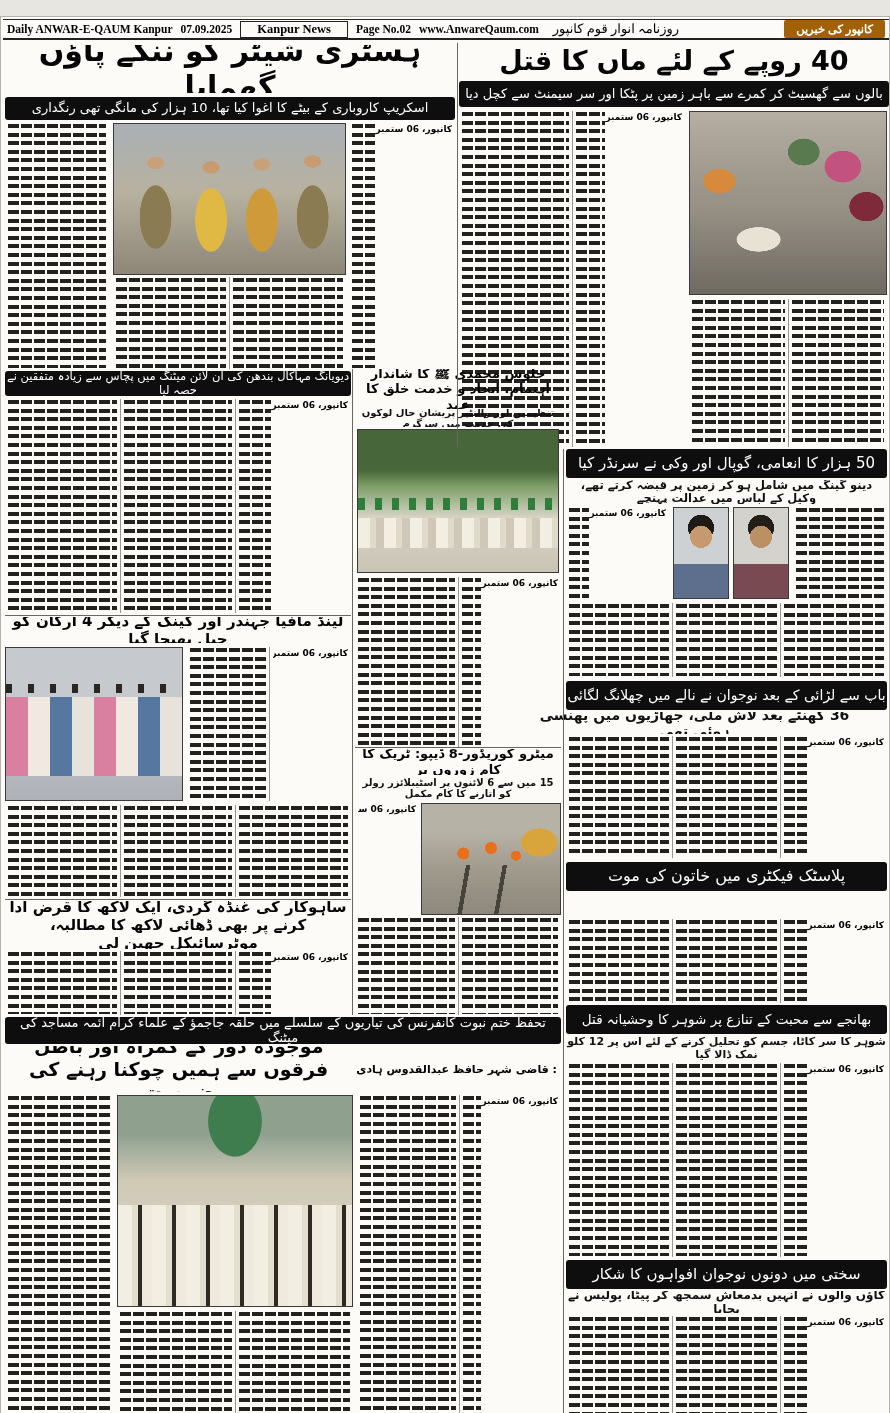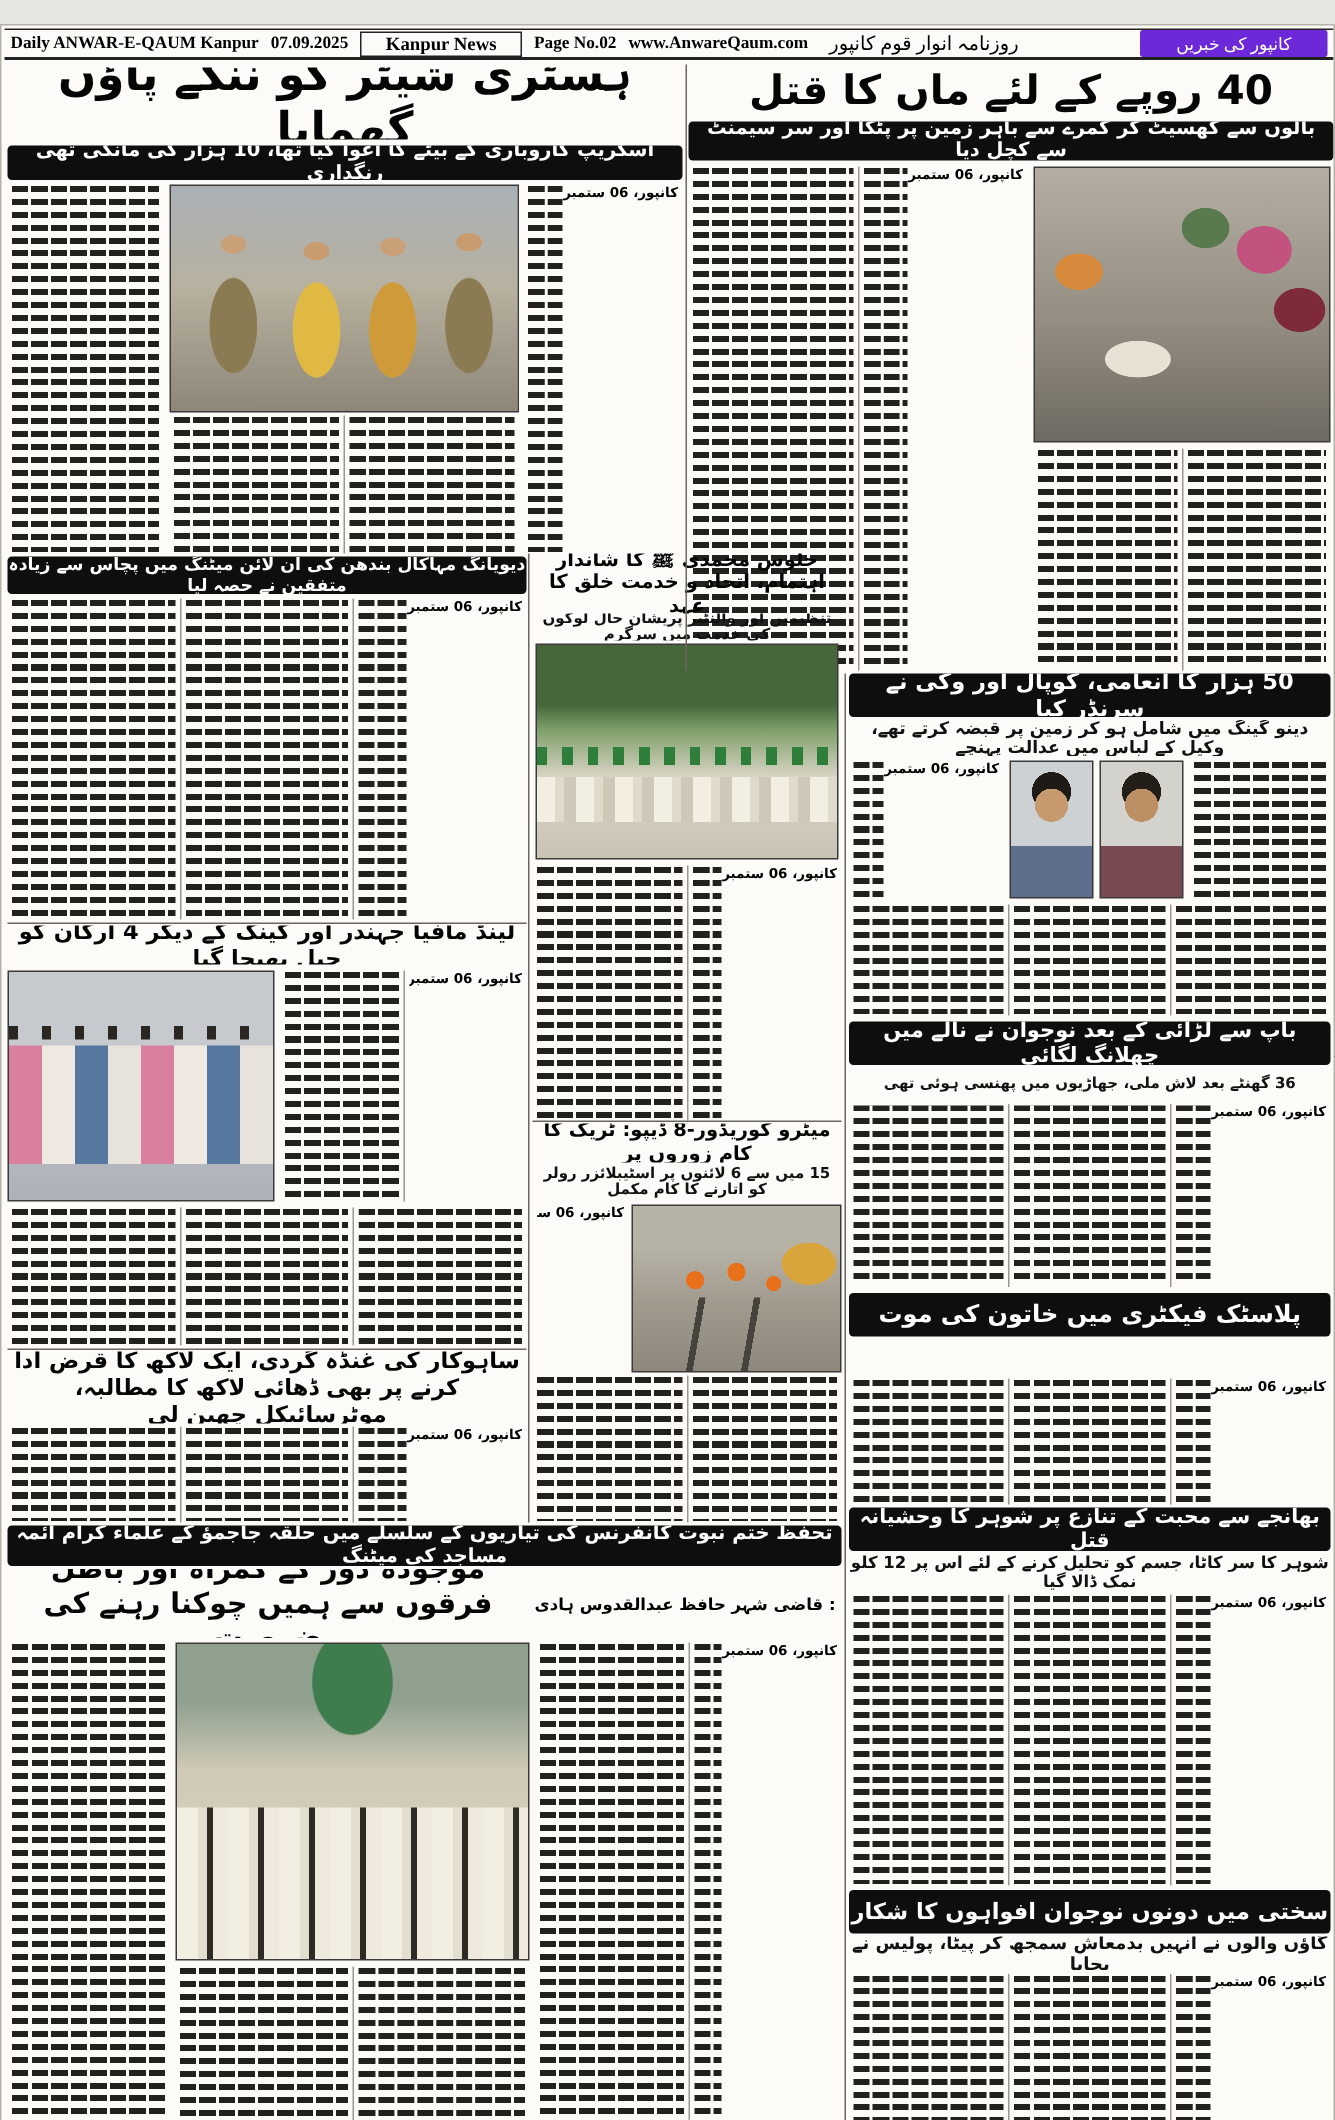--- a/index.html
+++ b/index.html
@@ -1,35 +1,35 @@
 <!DOCTYPE html>
 <html><head>
 <meta charset="utf-8">
 <style>
 *{margin:0;padding:0;box-sizing:border-box}
 body{background:#e8e6e0;font-family:"DejaVu Sans",sans-serif}
 .page{position:relative;width:890px;height:1413px;background:#fcfbf8;margin:16px auto;border:1px solid #b5b2aa;overflow:hidden}
 .abs{position:absolute}
 .urdu{direction:rtl;unicode-bidi:isolate}
-.bar{background:#0e0e0e;color:#fff;display:flex;align-items:center;justify-content:center;font-weight:bold;border-radius:3px;overflow:hidden;text-align:center;line-height:1.15}
+.bar{background:#0e0e0e;color:#fff;display:flex;align-items:center;justify-content:center;font-weight:normal;border-radius:3px;overflow:hidden;text-align:center;line-height:1.15}
 .head{color:#050505;display:flex;align-items:center;justify-content:center;font-weight:900;text-align:center;overflow:hidden;line-height:1.2}
 .sub{color:#111;display:flex;align-items:center;justify-content:center;font-weight:bold;text-align:center;overflow:hidden;line-height:1.15}
 .cols{display:flex;direction:rtl}
 .col{flex:1;display:flex;flex-direction:row;padding:1px 3px;min-width:0}
 .col+.col{border-right:1px solid #9a978f}
 .greek{flex:1;background-image:repeating-linear-gradient(90deg,rgba(252,251,248,0) 0 11px,#fcfbf8 11px 13px),repeating-linear-gradient(180deg,#23211e 0 4px,rgba(0,0,0,0) 4px 8.6px)}
 .dateline{font-size:9px;font-weight:bold;direction:rtl;text-align:right;line-height:11px;white-space:nowrap;overflow:hidden}
 .photo{border:1px solid #3a3a3a;overflow:hidden;position:absolute}
 .vrule{background:#6a675f;width:1px;position:absolute}
 .hrule{background:#6a675f;height:1px;position:absolute}
 .masthead{left:2px;top:2px;width:886px;height:21px;border-top:1px solid #222;border-bottom:2px solid #222;display:flex;align-items:center;gap:8px;padding:0 4px;font-family:"Liberation Serif",serif;position:absolute}
 .mh-name,.mh-date,.mh-page,.mh-web{font-weight:bold;font-size:11.5px;white-space:nowrap}
 .mh-box{border:1.5px solid #222;padding:0 16px;font-weight:bold;font-size:12.5px;height:17px;display:flex;align-items:center;white-space:nowrap}
 .mh-urdu{flex:1;text-align:left;font-weight:normal;font-size:13px;direction:rtl;white-space:nowrap;overflow:hidden;padding-left:6px}
-.mh-urdubox{background:#6d28d9;color:#fff;font-size:11.5px;font-weight:normal;padding:2px 24px;border-radius:2px;direction:rtl;white-space:nowrap}
+.mh-urdubox{background:#a16207;color:#fff;font-size:11.5px;font-weight:bold;padding:2px 12px;border-radius:2px;direction:rtl;white-space:nowrap}
 .caps{position:absolute;left:0;width:100%;background:repeating-linear-gradient(90deg,#2e7d3a 0 7px,rgba(0,0,0,0) 7px 17px)}
 .strip{position:absolute;left:0;width:100%}
 </style>
 </head>
 <body>
 
 <div class="page">
 
   <div class="masthead">
     <span class="mh-name">Daily ANWAR-E-QAUM Kanpur</span>
@@ -162,21 +162,21 @@
       </div>
     <div class="col">
         <div class="greek"></div>
       </div>
     <div class="col">
         <div class="greek"></div>
       </div>
   </div>
 
   <div class="abs bar urdu" style="left:565px;top:664px;width:321px;height:29px;font-size:14px">باپ سے لڑائی کے بعد نوجوان نے نالے میں چھلانگ لگائی</div>
-  <div class="abs sub urdu" style="left:565px;top:695px;width:321px;height:22px;font-size:10px">36 گھنٹے بعد لاش ملی، جھاڑیوں میں پھنسی ہوئی تھی</div>
+  <div class="abs sub urdu" style="left:533px;top:695px;width:321px;height:22px;font-size:14px">36 گھنٹے بعد لاش ملی، جھاڑیوں میں پھنسی ہوئی تھی</div>
   <div class="abs cols" style="left:565px;top:719px;width:321px;height:122px">
     <div class="col">
       <span class="dateline">کانپور، 06 ستمبر</span>
       <div class="greek"></div>
     </div>
     <div class="col">
         <div class="greek"></div>
       </div>
     <div class="col">
         <div class="greek"></div>

